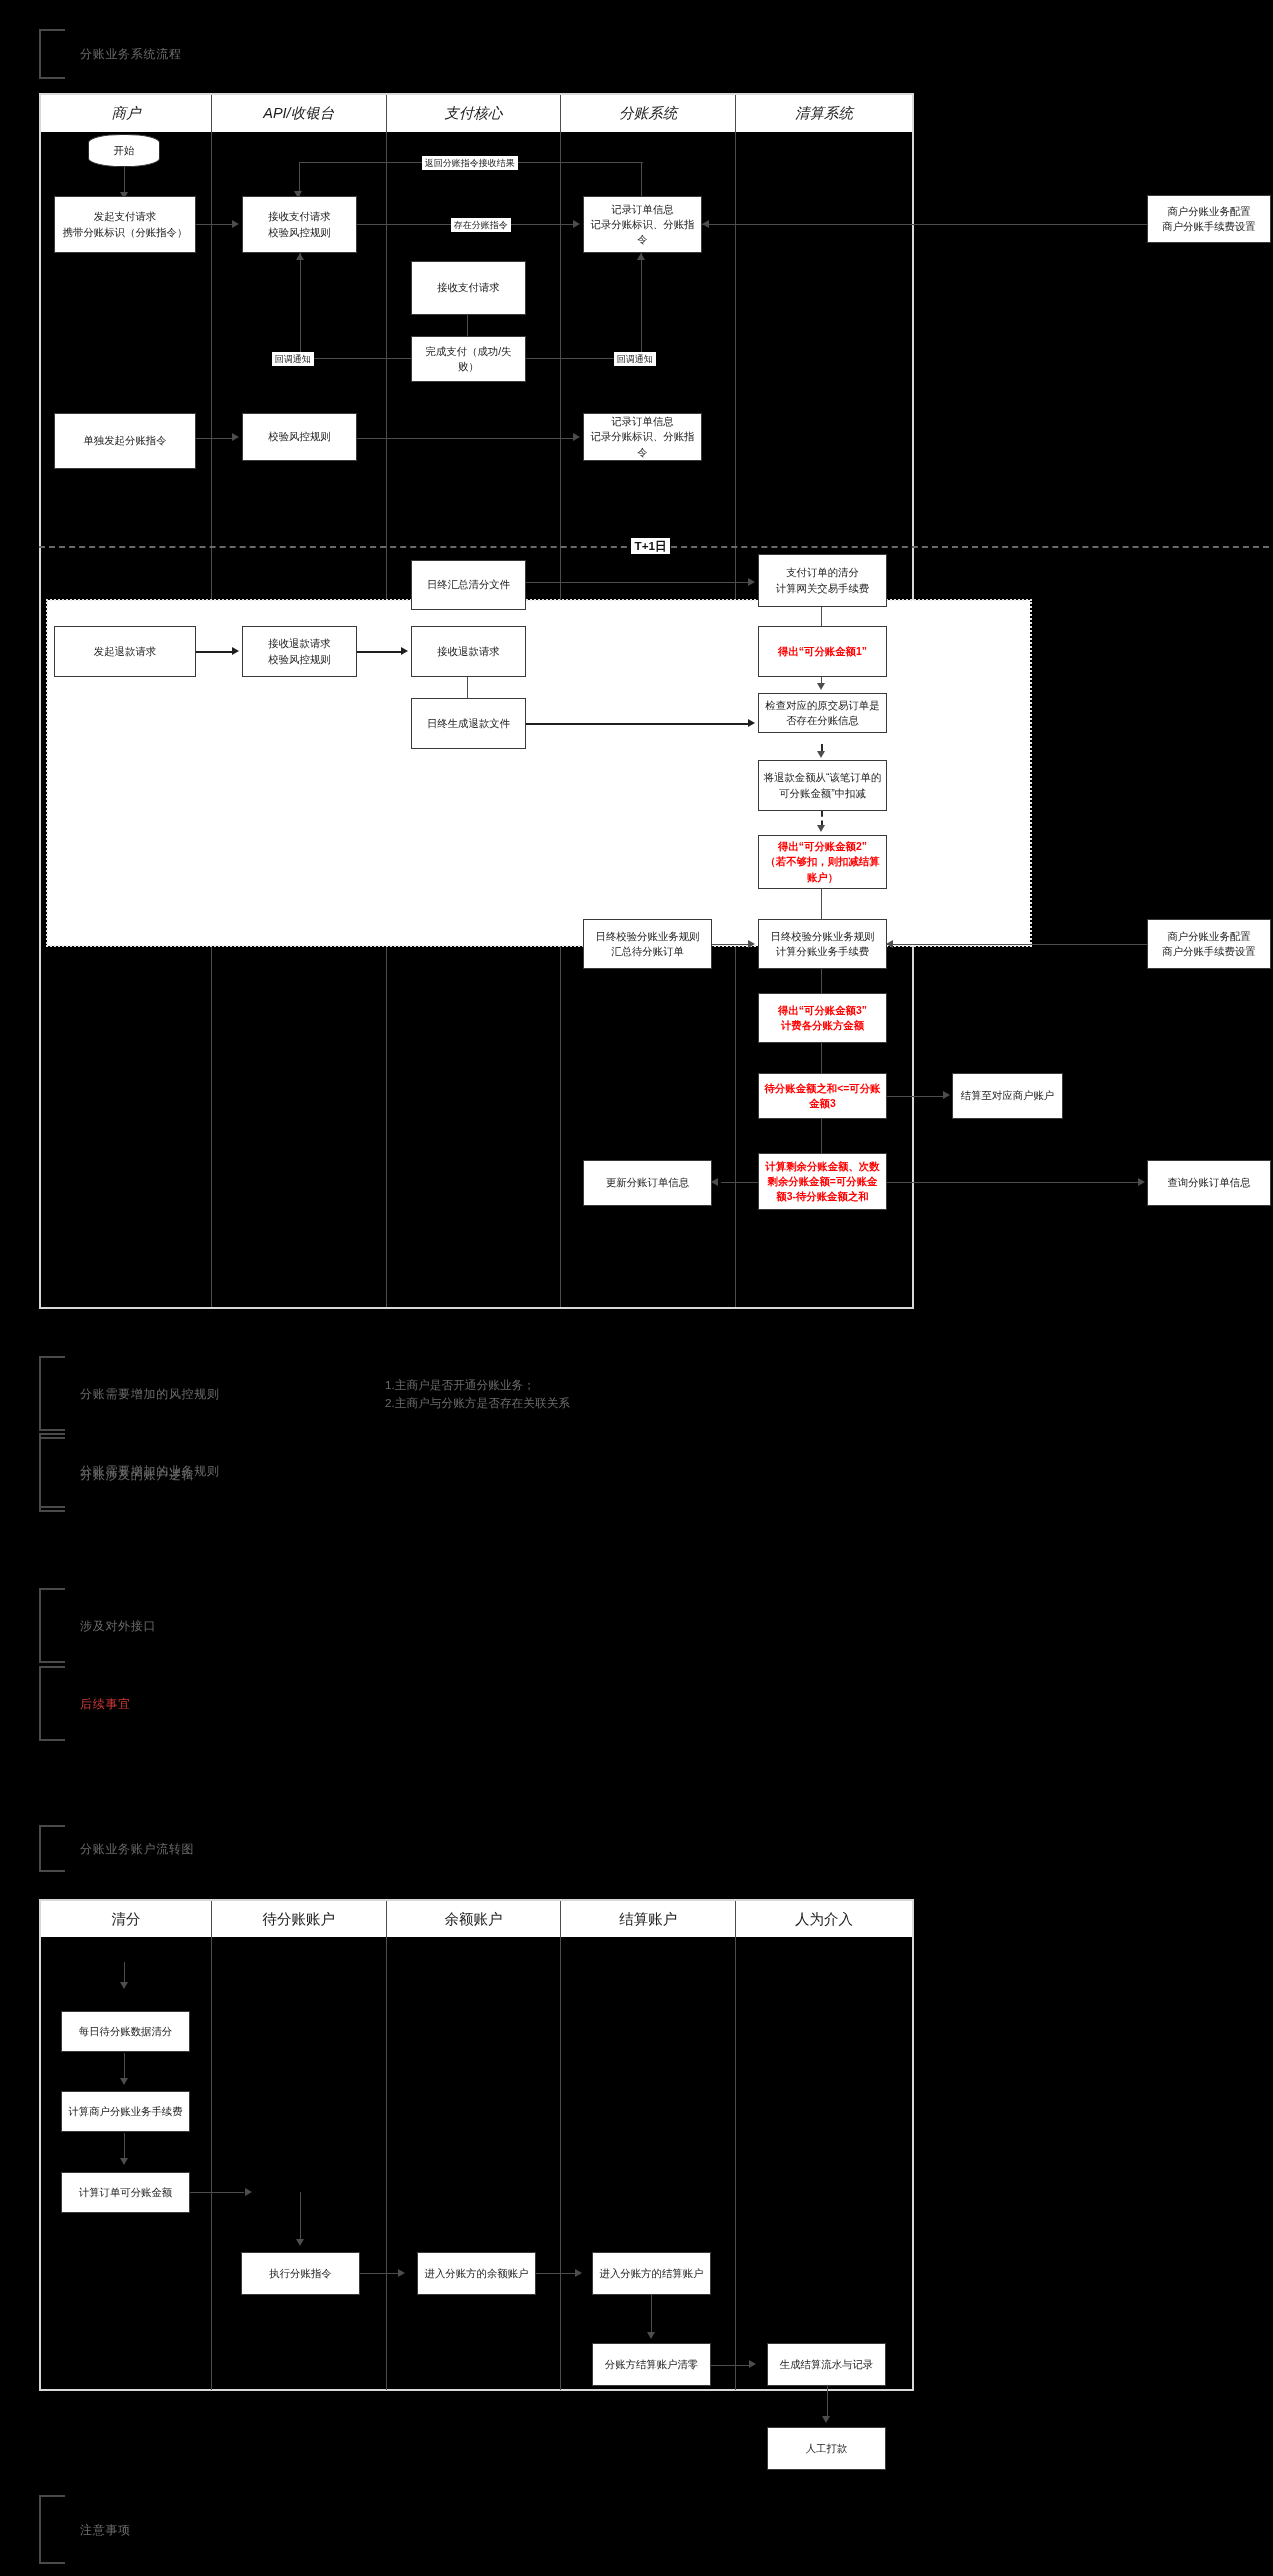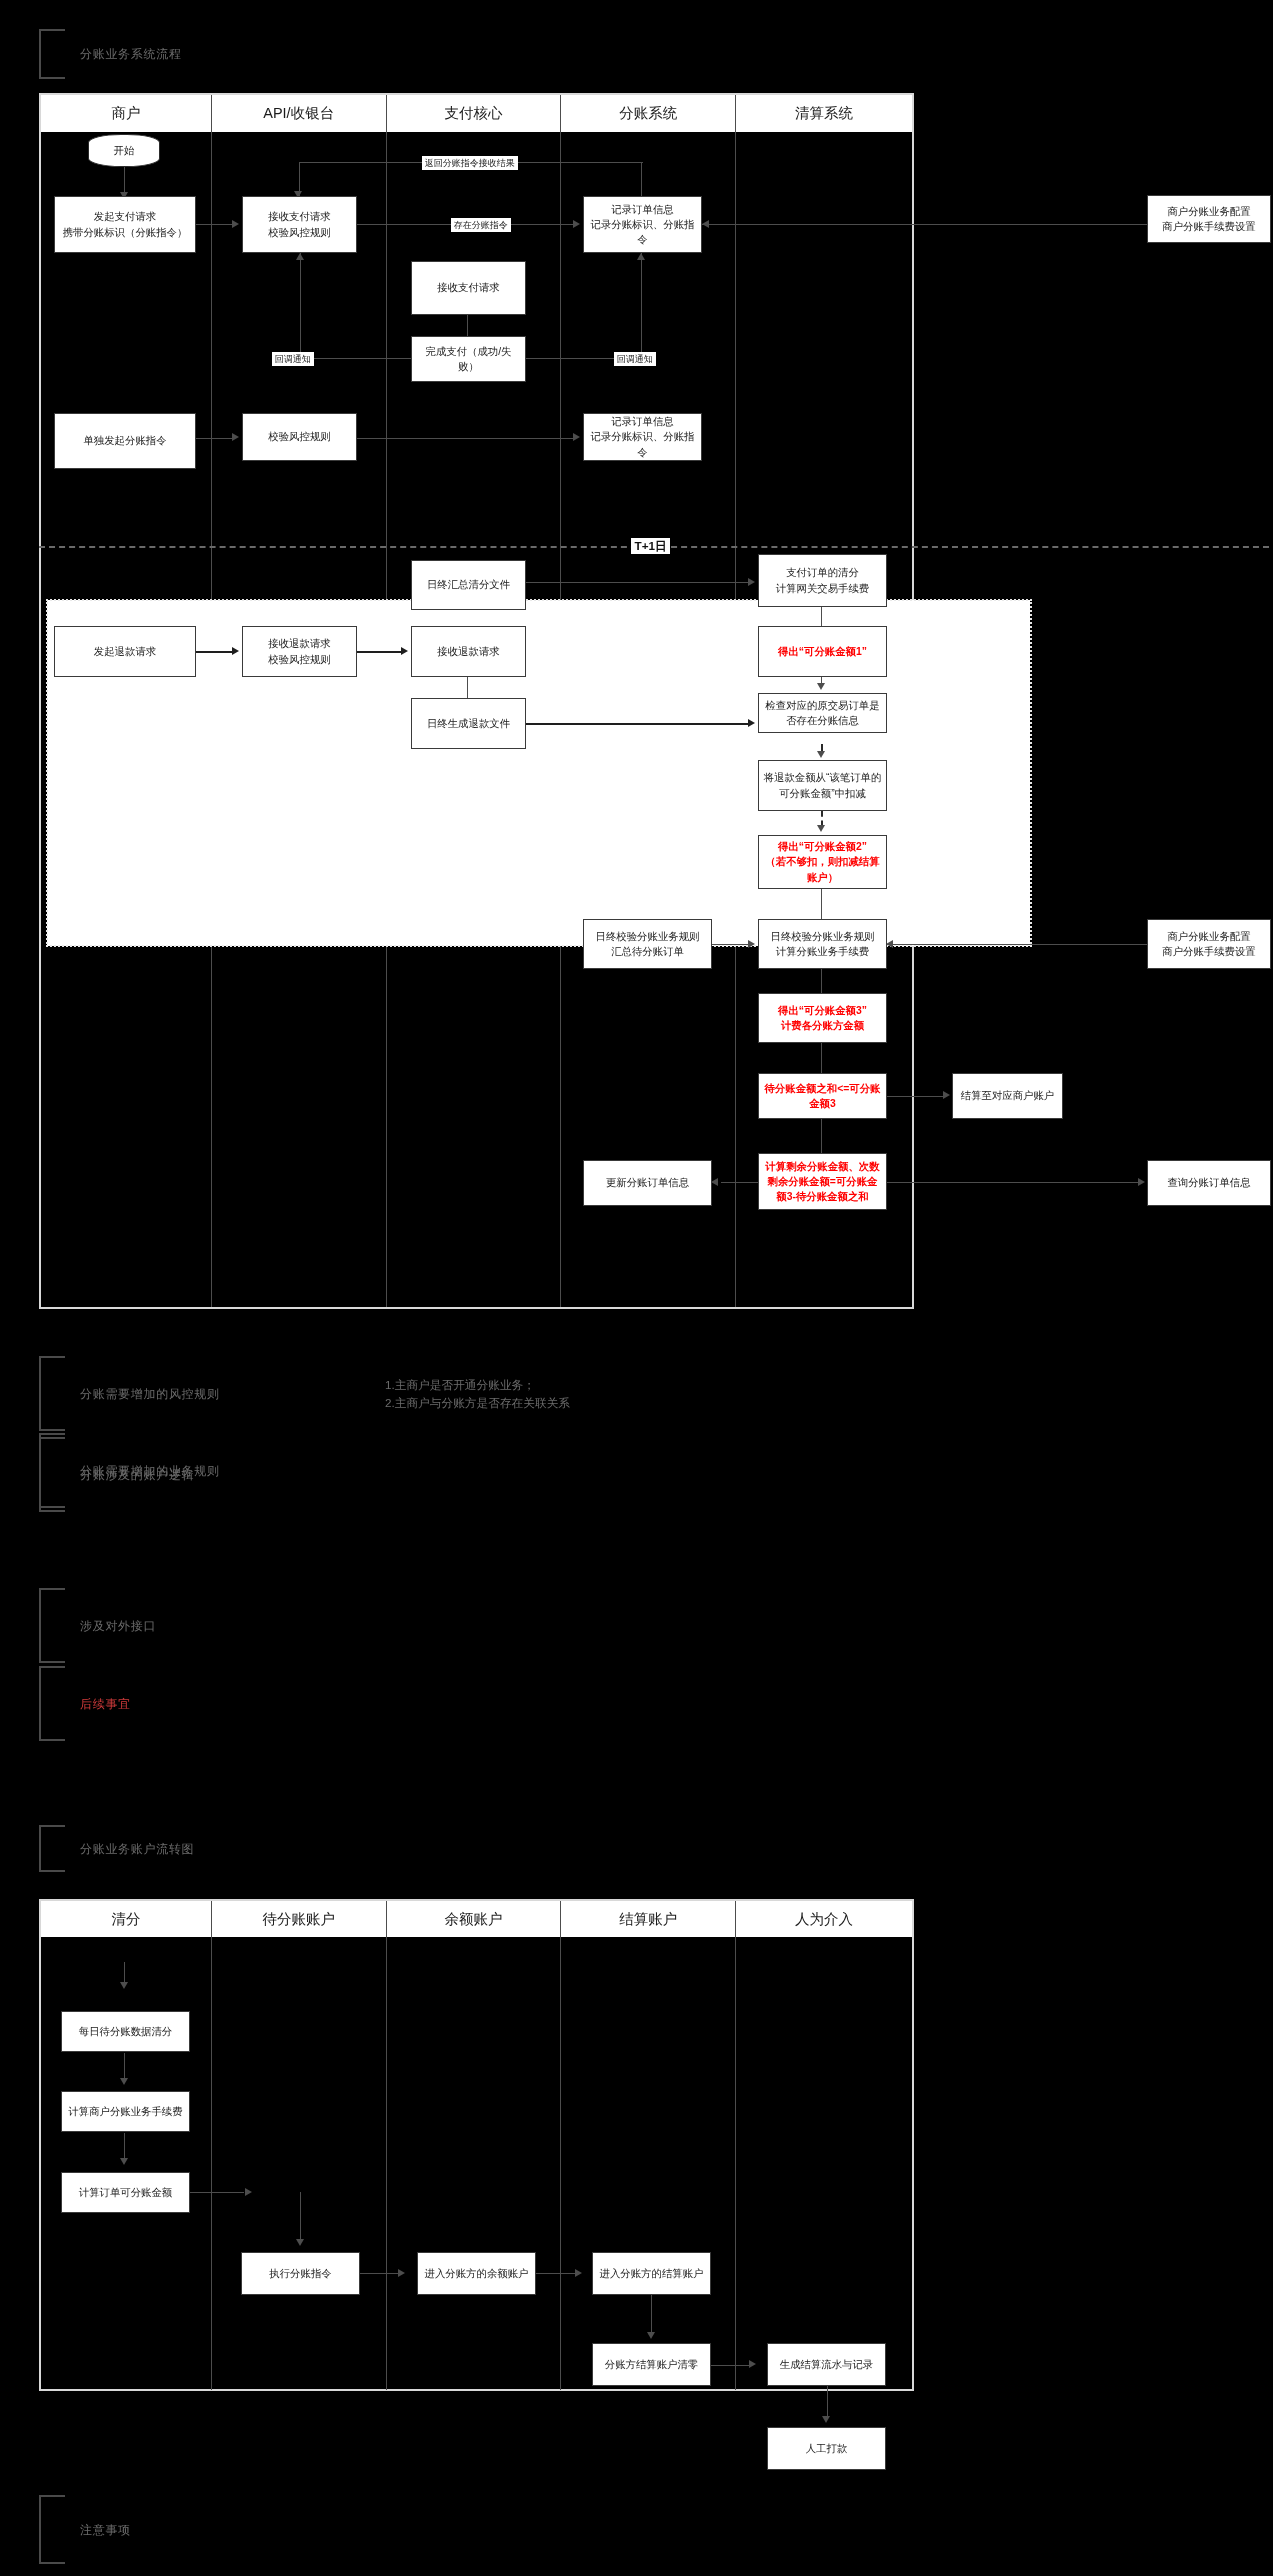--- a/index.html
+++ b/index.html
@@ -95,21 +95,21 @@
 
 <div class="canvas">
 
   <div class="sect" style="left:39px; top:29px; width:484px; height:50px;">
     <div class="bracket"></div>
     <div class="slabel">分账业务系统流程</div>
   </div>
 
   <div class="lanes" style="left:39px; top:93px; width:875px; height:1216px;">
 
-    <div class="lane-head-row" style="height:37px;">
+    <div class="lane-head-row" style="height:37px;font-style:italic;">
       <div class="lane-head" style="width:171px;">商户</div>
       <div class="lane-head" style="width:175px;">API/收银台</div>
       <div class="lane-head" style="width:175px;">支付核心</div>
       <div class="lane-head" style="width:175px;text-align:center;">分账系统</div>
       <div class="lane-head" style="width:176px;">清算系统</div>
     </div>
 
     <div class="lane-body" style="top:37px; height:1175px;">
       <div class="lane-col" style="width:171px;"></div>
       <div class="lane-col" style="width:175px;"></div>

